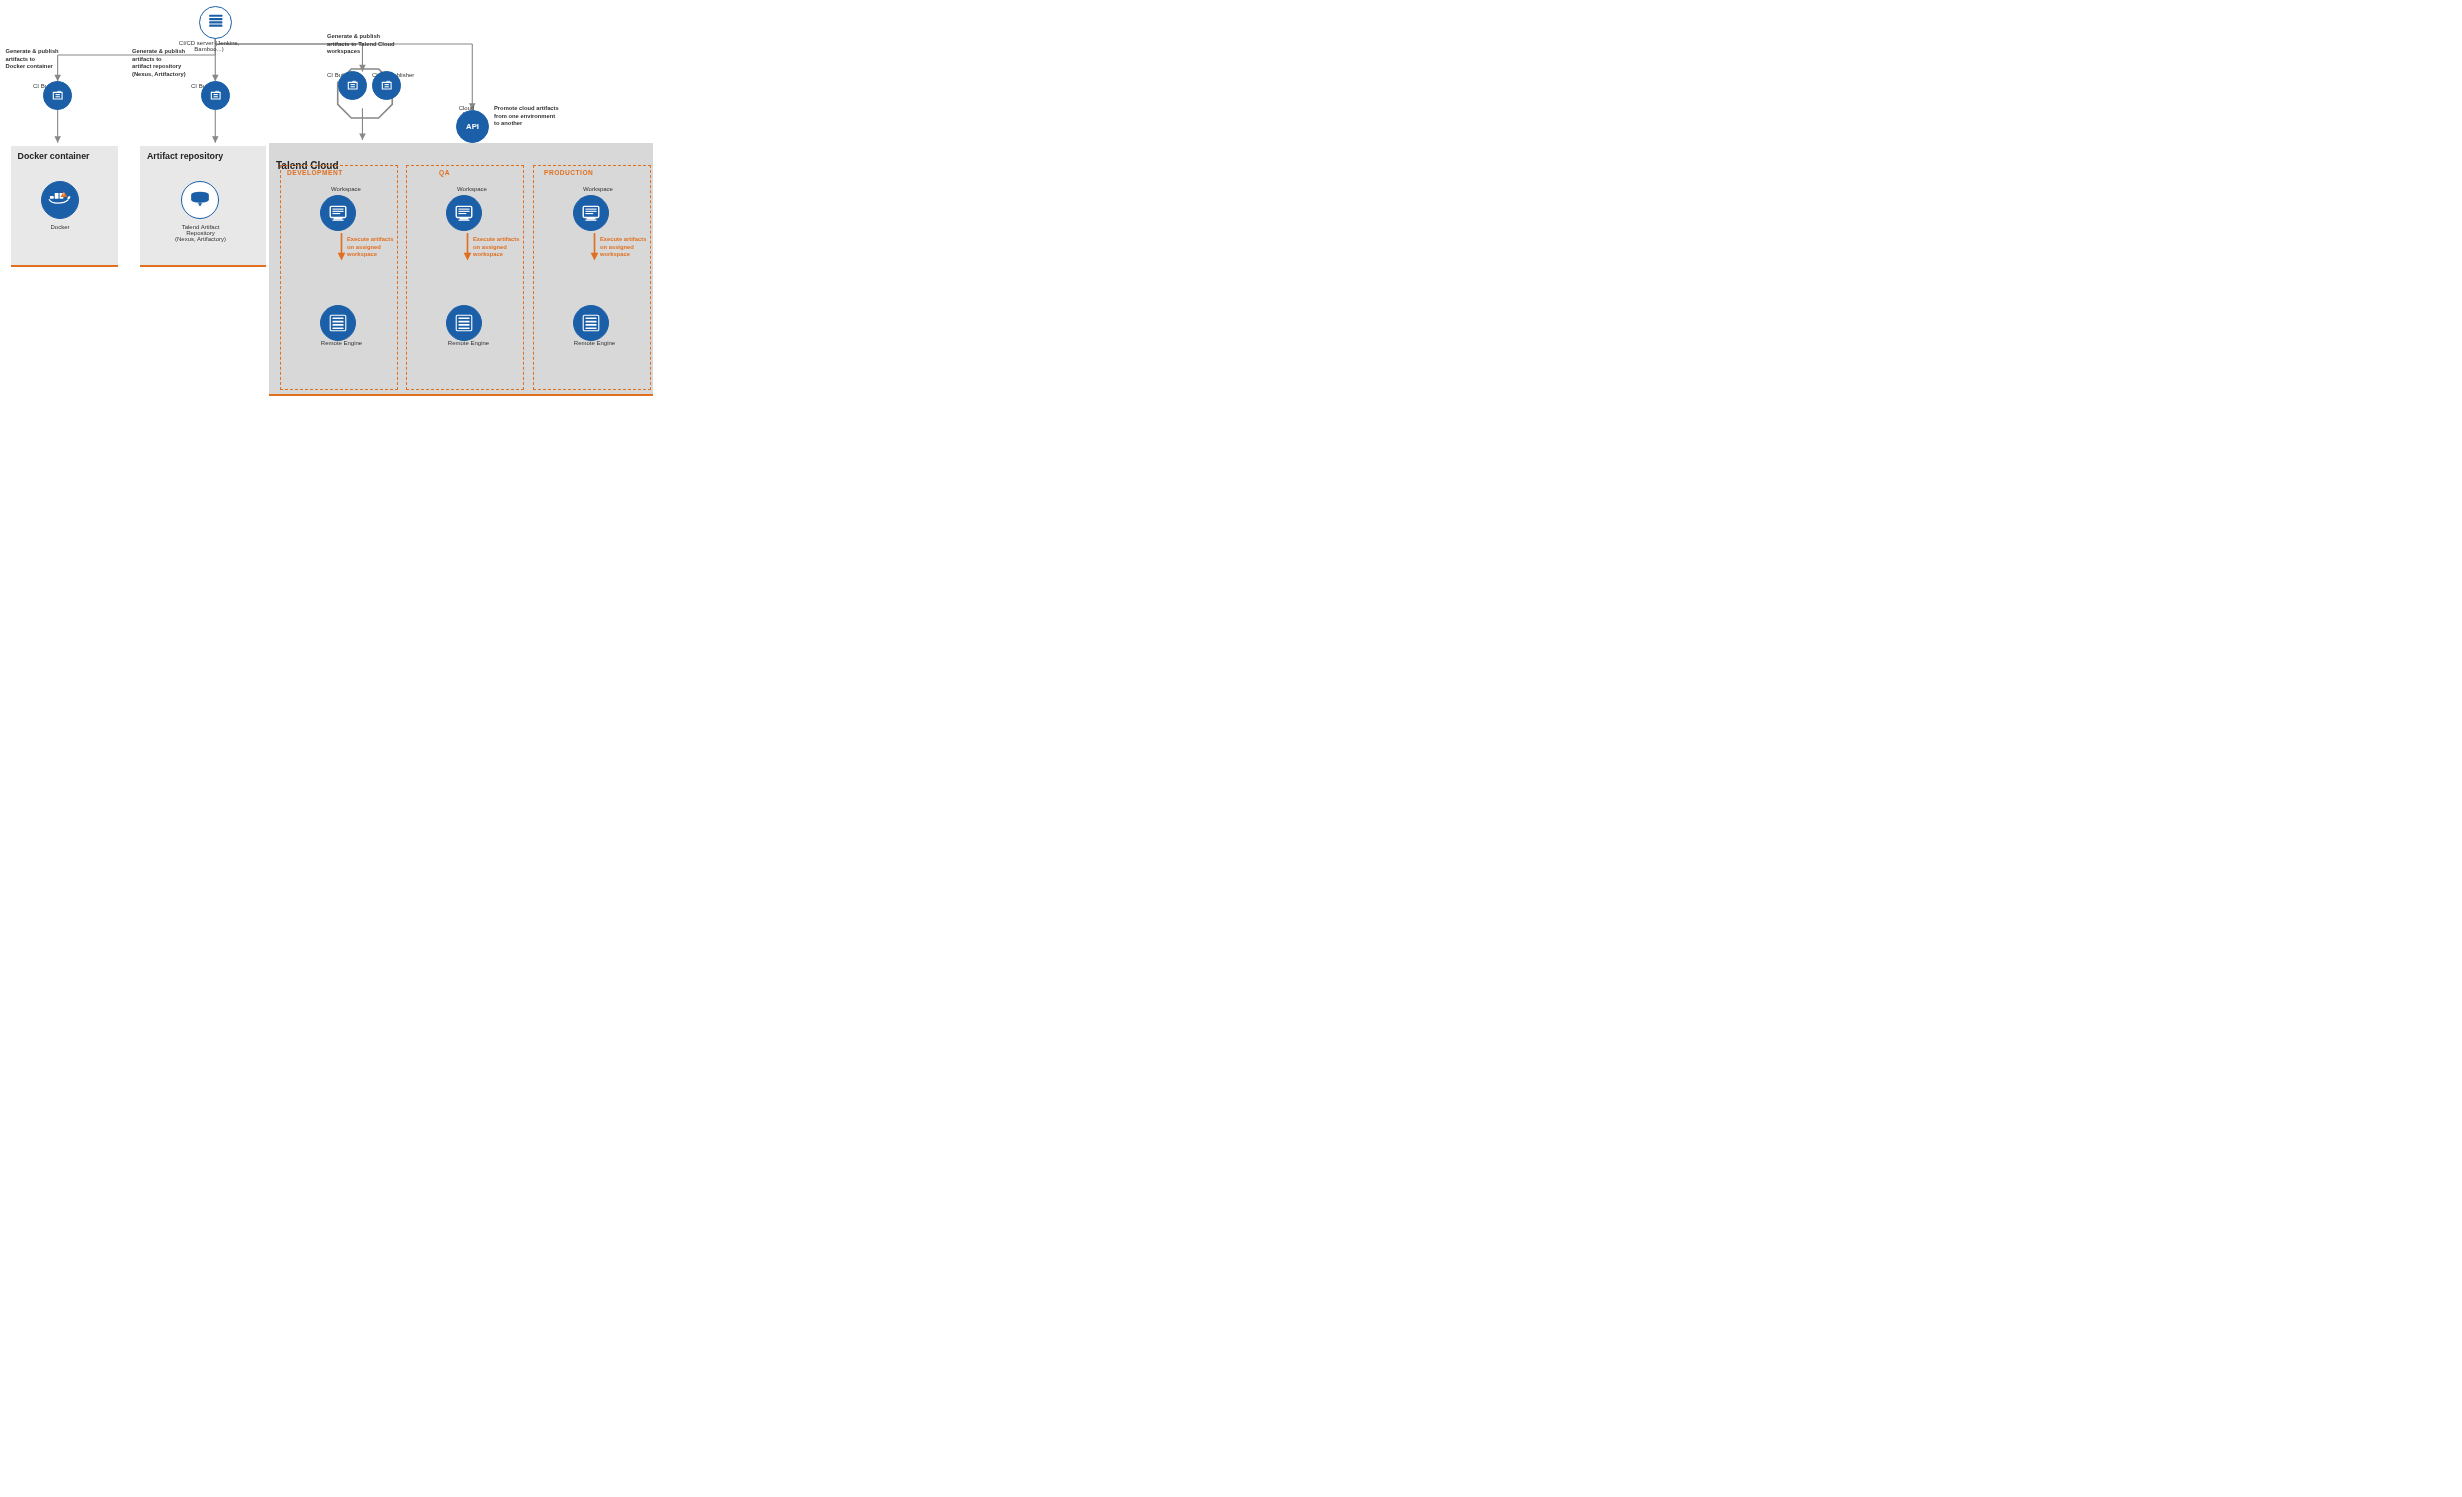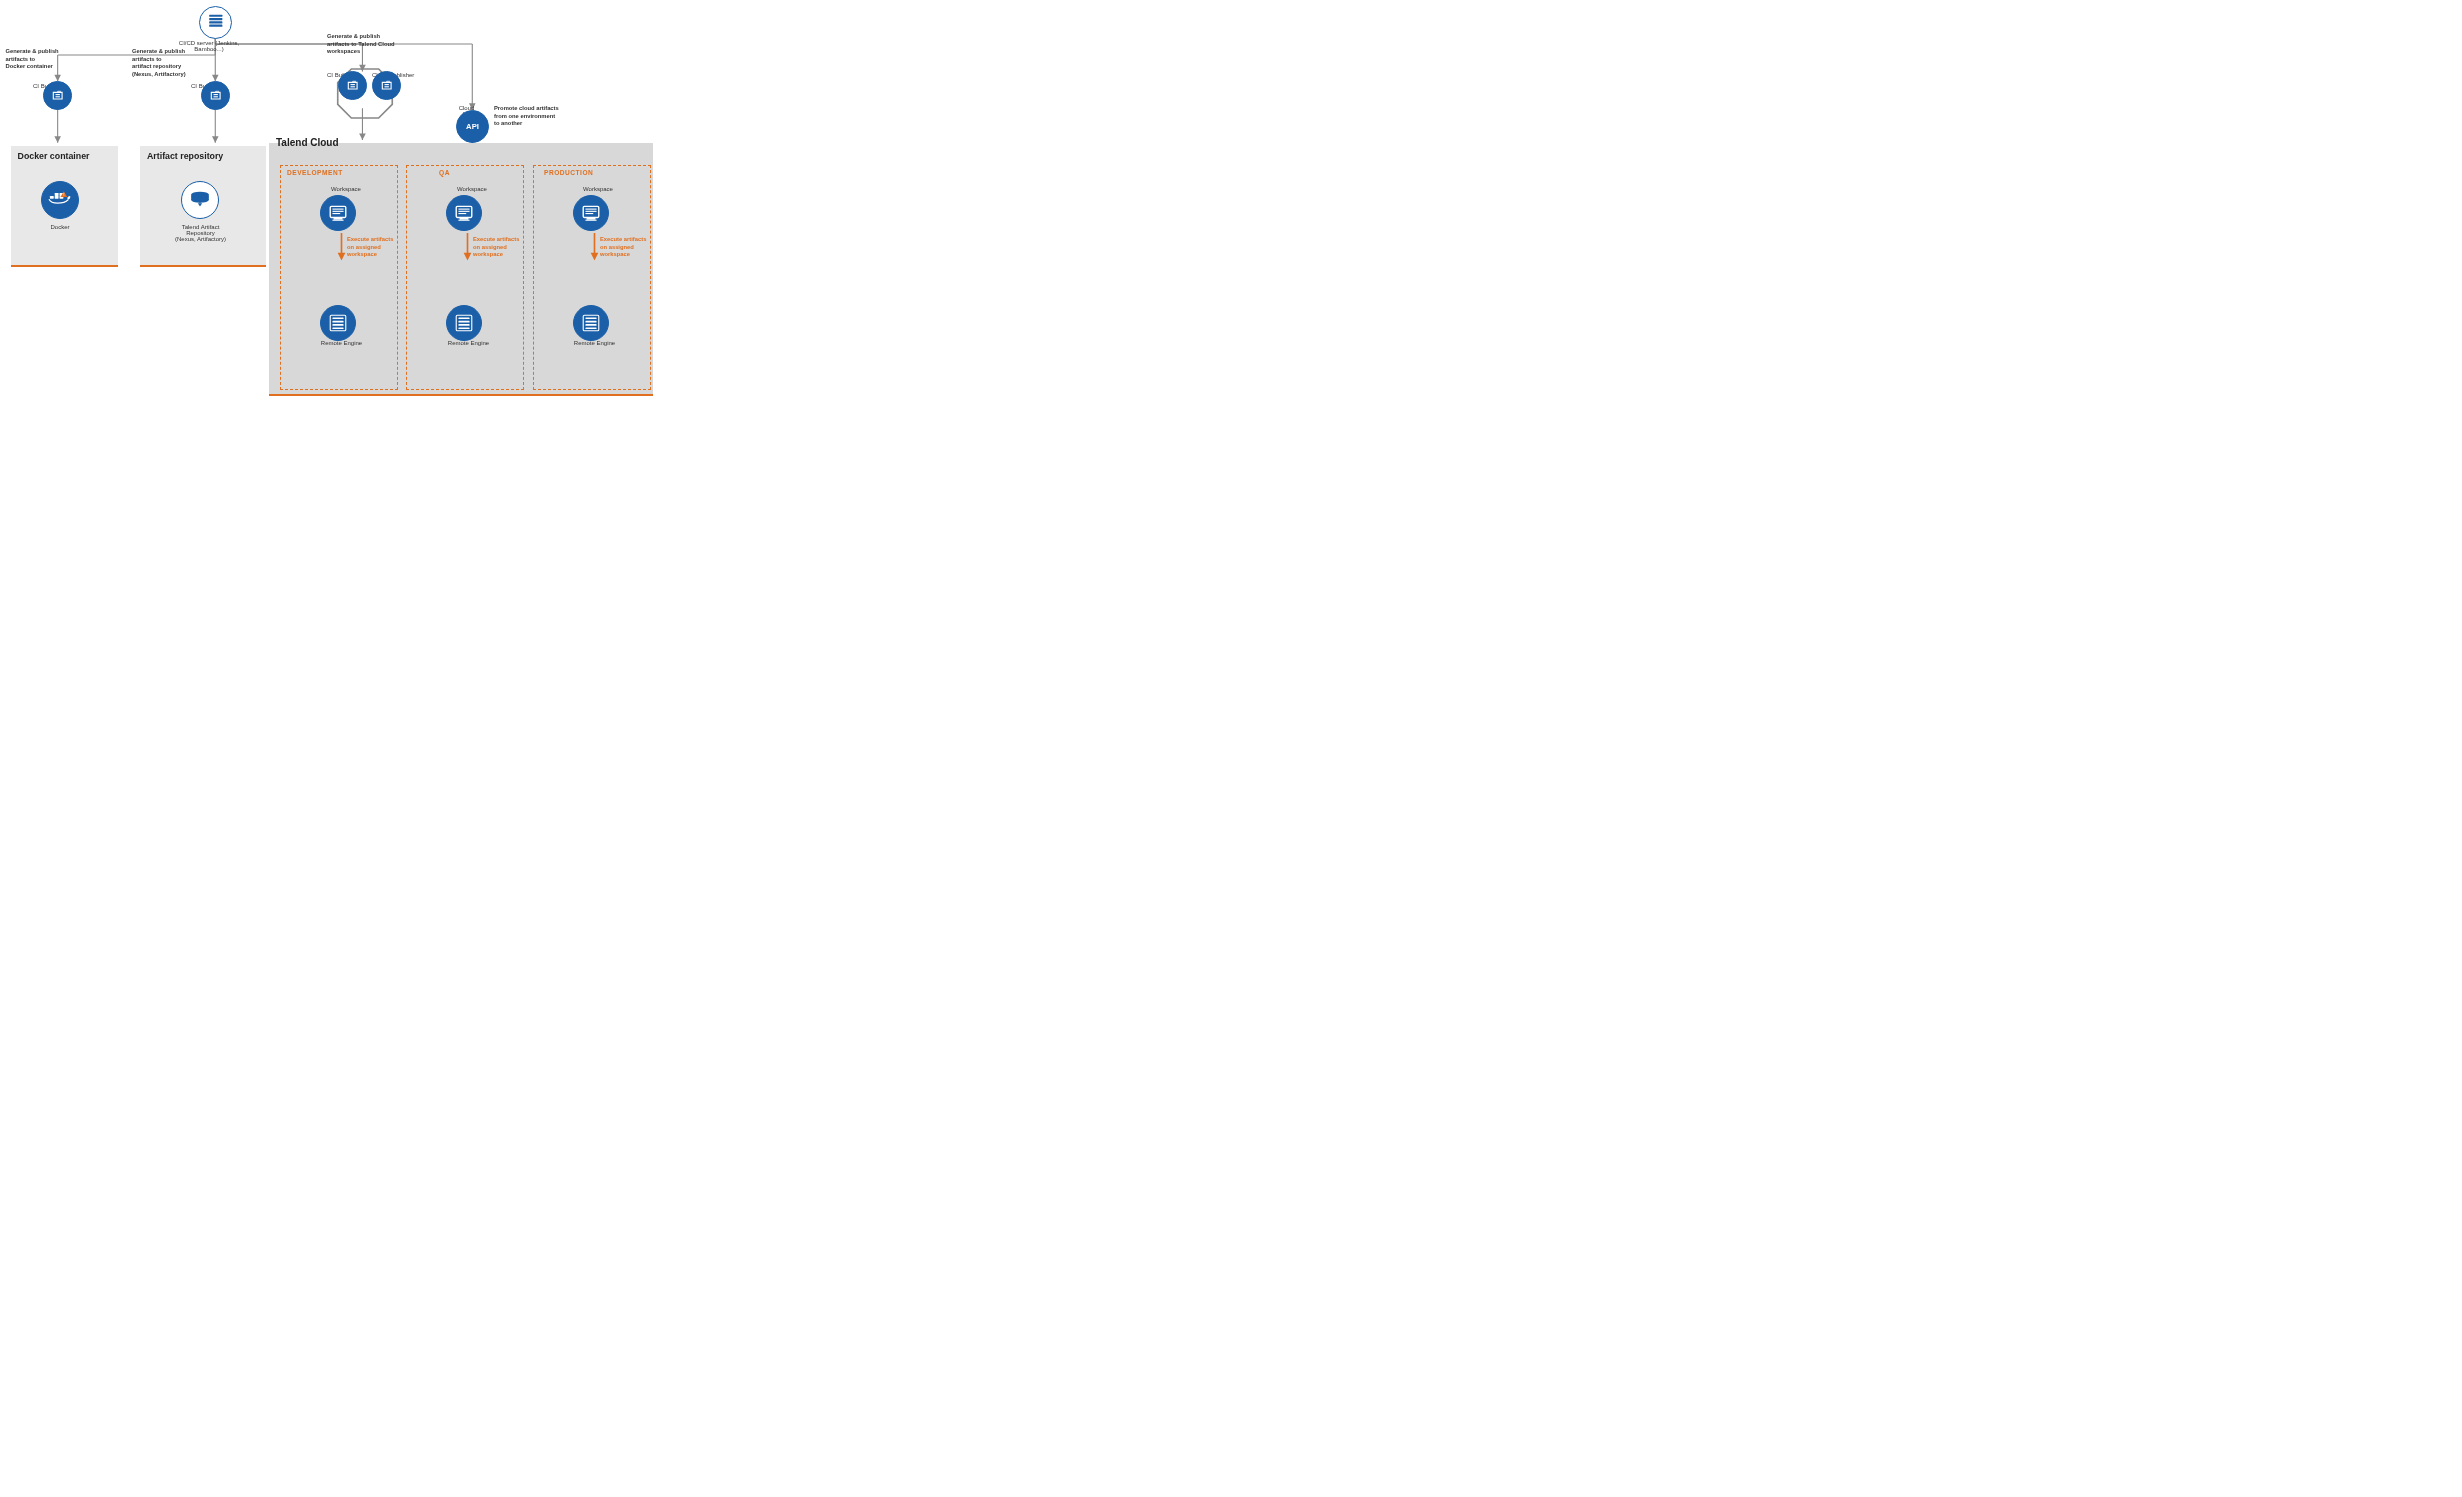--- a/index.html
+++ b/index.html
@@ -245,21 +245,21 @@
   </div>
 
   <div class="label" style="left:450px;top:105px;width:33px;">Cloud<br>API</div>
   <div class="circle-icon" style="width:33px;height:33px;left:456px;top:110px;">
     <span style="font-size:7.7px;font-weight:bold;color:white;">API</span>
   </div>
 
   <div class="arrow-label bold" style="left:494px;top:105px;width:102px;">Promote cloud artifacts<br>from one environment<br>to another</div>
 
   <div class="talend-cloud-box" style="left:269px;top:143px;width:384px;height:253px;border-bottom:2.2px solid #e07020;"></div>
-  <div class="talend-cloud-title" style="left:276px;top:137px;">Talend Cloud</div>
+  <div class="talend-cloud-title" style="left:276px;top:160px;">Talend Cloud</div>
 
   <div class="env-box" style="left:280px;top:165px;width:118px;height:225px;"></div>
   <div class="env-title" style="left:287px;top:169px;">DEVELOPMENT</div>
 
   <div class="label" style="left:324px;top:186px;width:44px;">Workspace</div>
   <div class="circle-icon" style="width:36px;height:36px;left:320px;top:195px;">
     <svg width="20" height="20" viewBox="0 0 36 36">
       <rect x="4" y="6" width="28" height="20" rx="2" fill="none" stroke="white" stroke-width="2.5"></rect>
       <rect x="10" y="26" width="16" height="4" fill="white"></rect>
       <rect x="8" y="30" width="20" height="2" fill="white"></rect>

